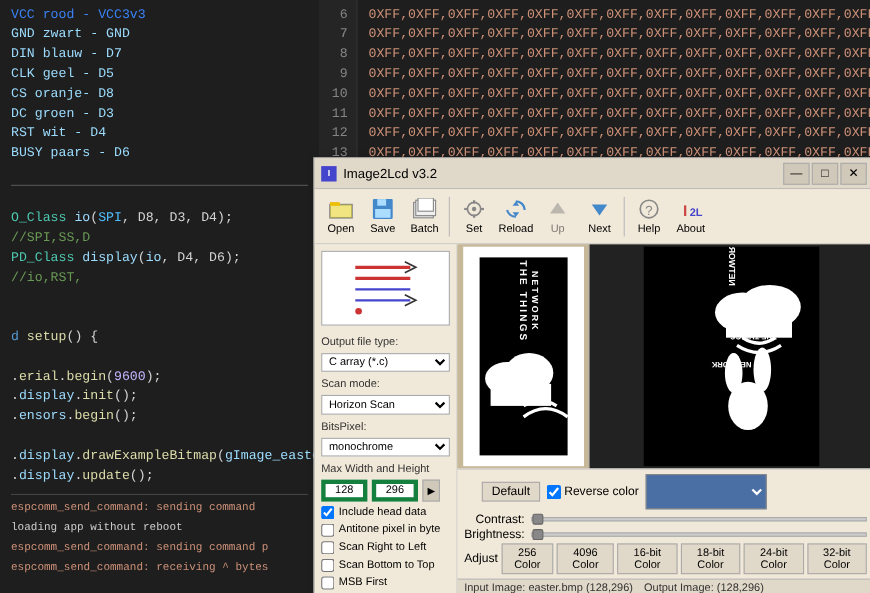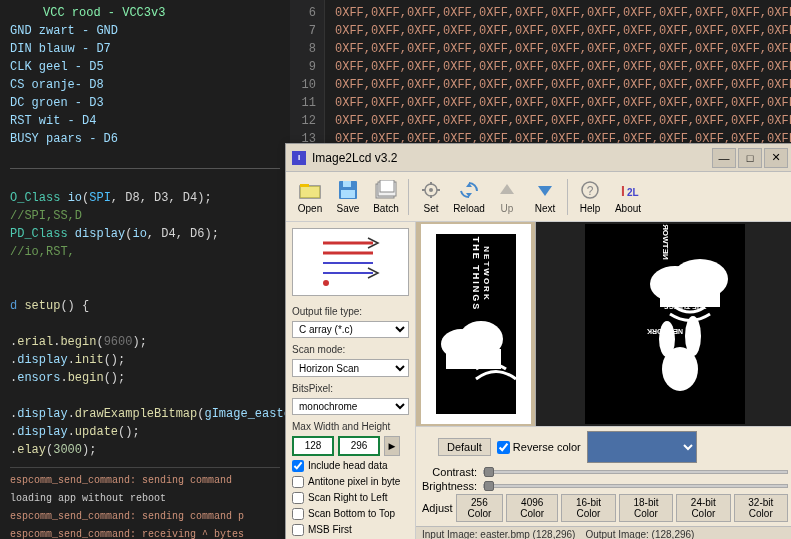--- a/index.html
+++ b/index.html
@@ -215,21 +215,21 @@
     .max-wh-row {
       display: flex;
       gap: 4px;
       align-items: center;
     }
 
     .max-wh-input {
       width: 42px;
       height: 20px;
       font-size: 10px;
-      border: 2px solid #15803d;
+      border: 4px solid #15803d;
       text-align: center;
     }
 
     .max-wh-btn {
       width: 16px;
       height: 20px;
       background: #d0c8b8;
       border: 1px solid #aaa;
       font-size: 9px;
       display: flex;
@@ -383,44 +383,43 @@
 
     
     .hex-line { color: #ce9178; }
   </style>
 </head>
 <body>
 
 <div class="code-editor">
 
   <div class="left-panel">
-    <div style="color:#86efac;margin-left:33px;">VCC  rood  - VCC3v3</div>
+    <div style="color:#3b82f6;">VCC  rood  - VCC3v3</div>
     <div style="color:#9cdcfe;">GND  zwart - GND</div>
     <div style="color:#9cdcfe;">DIN  blauw - D7</div>
     <div style="color:#9cdcfe;">CLK  geel  - D5</div>
     <div style="color:#9cdcfe;">CS   oranje- D8</div>
     <div style="color:#9cdcfe;">DC   groen - D3</div>
     <div style="color:#9cdcfe;">RST  wit   - D4</div>
     <div style="color:#9cdcfe;">BUSY paars - D6</div>
     <div>&nbsp;</div>
     <div style="border-top:1px solid #555; margin:2px 0;"></div>
     <div>&nbsp;</div>
     <div><span style="color:#4ec9b0;">O_Class</span> <span style="color:#9cdcfe;">io</span>(<span style="color:#4fc1ff;">SPI</span>, D8, D3, D4); <span style="color:#6a9955;">//SPI,SS,D</span></div>
     <div><span style="color:#4ec9b0;">PD_Class</span> <span style="color:#9cdcfe;">display</span>(<span style="color:#9cdcfe;">io</span>, D4, D6); <span style="color:#6a9955;">//io,RST,</span></div>
     <div>&nbsp;</div>
     <div>&nbsp;</div>
     <div><span style="color:#569cd6;">d</span> <span style="color:#dcdcaa;">setup</span>() {</div>
     <div>&nbsp;</div>
-    <div>  .<span style="color:#dcdcaa;">erial</span>.<span style="color:#dcdcaa;">begin</span>(<span style="color:#737373;">9600</span>);</div>
+    <div>  .<span style="color:#dcdcaa;">erial</span>.<span style="color:#dcdcaa;">begin</span>(<span style="color:#c4b5fd;">9600</span>);</div>
     <div>  .<span style="color:#9cdcfe;">display</span>.<span style="color:#dcdcaa;">init</span>();</div>
     <div>  .<span style="color:#9cdcfe;">ensors</span>.<span style="color:#dcdcaa;">begin</span>();</div>
     <div>&nbsp;</div>
     <div>  .<span style="color:#9cdcfe;">display</span>.<span style="color:#dcdcaa;">drawExampleBitmap</span>(<span style="color:#9cdcfe;">gImage_easter</span>,</div>
     <div>  .<span style="color:#9cdcfe;">display</span>.<span style="color:#dcdcaa;">update</span>();</div>
-    <div>  .<span style="color:#dcdcaa;">elay</span>(<span style="color:#b5cea8;">3000</span>);</div>
 
     <div style="margin-top:8px; border-top:1px solid #444; padding-top:4px;">
       <div style="color:#ce9178; font-size:10px;">espcomm_send_command: sending command</div>
       <div style="color:#cccccc; font-size:10px;">loading app without reboot</div>
       <div style="color:#ce9178; font-size:10px;">espcomm_send_command: sending command p</div>
       <div style="color:#ce9178; font-size:10px;">espcomm_send_command: receiving ^ bytes</div>
     </div>
   </div>
 
   <div class="right-panel">

